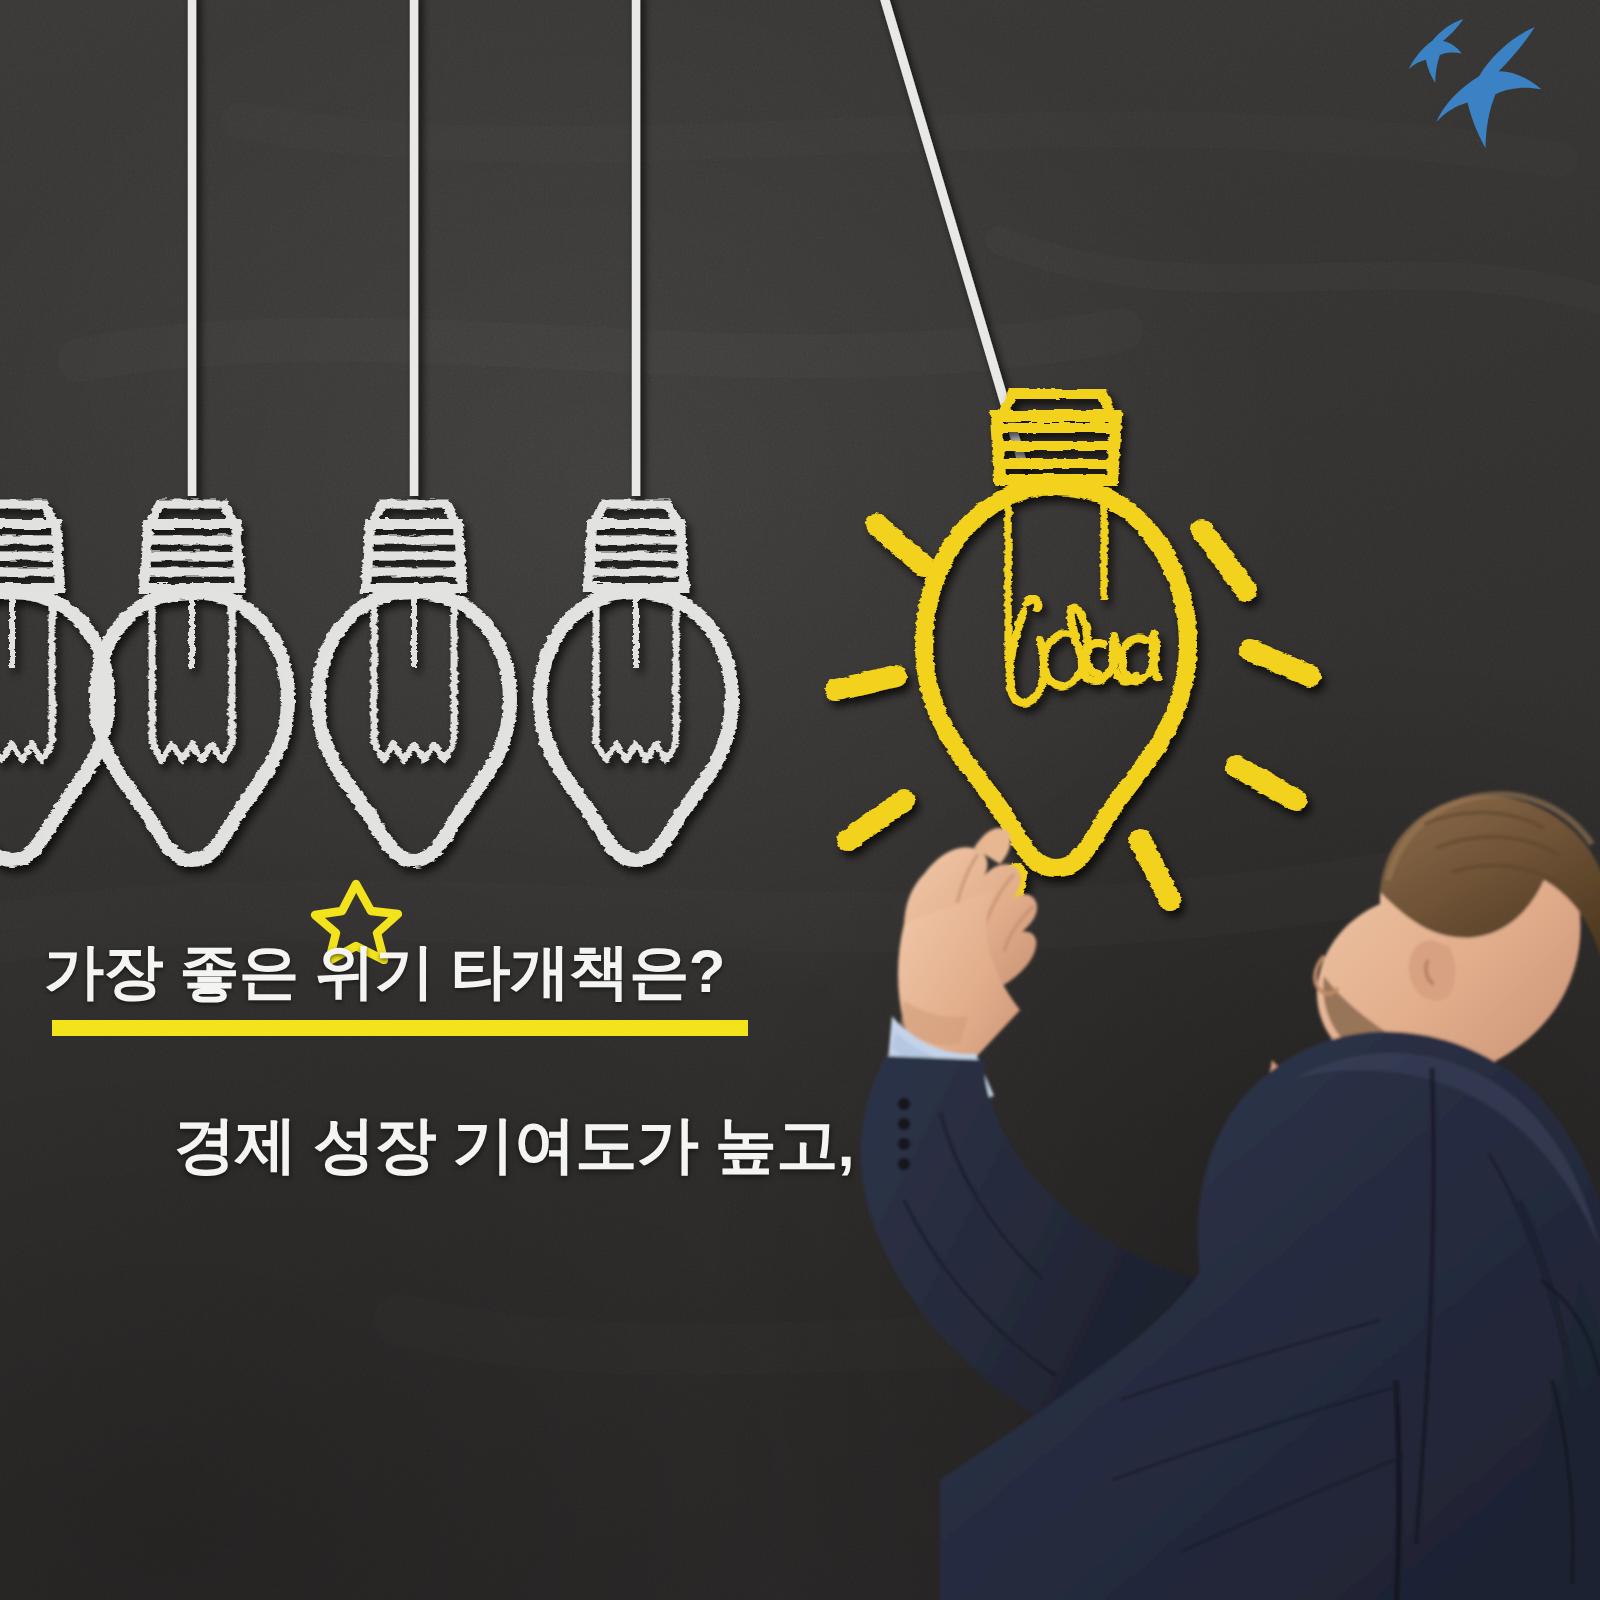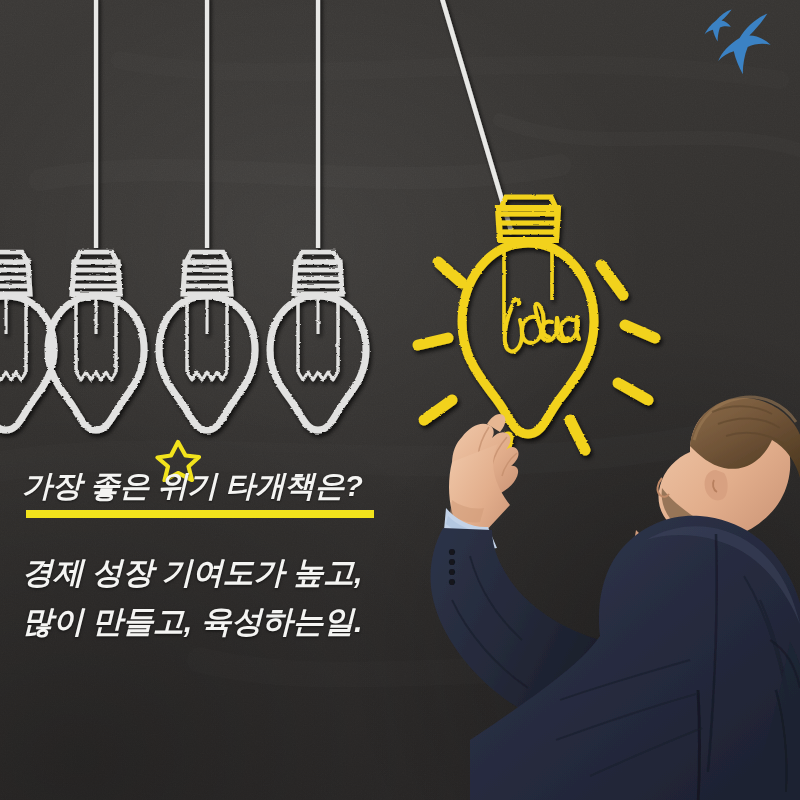--- a/index.html
+++ b/index.html
@@ -54,21 +54,20 @@
     width: 82px;
     height: 80px;
   }
 
   
   #text-block {
     position: absolute;
     left: 22px;
     top: 466px;
     width: 470px;
-    font-style: italic;
   }
   #headline-row {
     position: relative;
     height: 48px;
   }
   #headline {
     position: absolute;
     left: 0;
     top: 0;
     font-size: 30px;
@@ -88,20 +87,21 @@
   }
   #star-icon {
     position: absolute;
     left: 133px;
     top: -28px;
     width: 46px;
     height: 44px;
   }
   #body-copy {
     margin-top: 34px;
+    text-align: center;
   }
   .body-line {
     font-size: 31px;
     font-weight: bold;
     color: #f4f4f2;
     line-height: 49px;
     letter-spacing: -0.3px;
     white-space: nowrap;
     text-shadow: 0 1px 3px rgba(0,0,0,0.6);
   }
@@ -429,17 +429,16 @@
     <div id="headline-row">
       <svg id="star-icon" viewBox="0 0 46 44">
         <path d="M23,4 L30.5,17.5 L44,19 L33.5,28.5 L37,42 L23,35 L9.5,42.5 L13,28.5 L2.5,19.5 L16,17.5 Z" fill="none" stroke="#f2e31c" stroke-width="4.2" stroke-linejoin="round"></path>
       </svg>
       <div id="headline">가장 좋은 위기 타개책은?</div>
       <div id="headline-underline"></div>
     </div>
 
     <div id="body-copy">
       <div class="body-line">경제 성장 기여도가 높고,</div>
-      <div class="body-line">많이 만들고, 육성하는일.</div>
     </div>
   </div>
 
 </div>
 
 </body></html>

